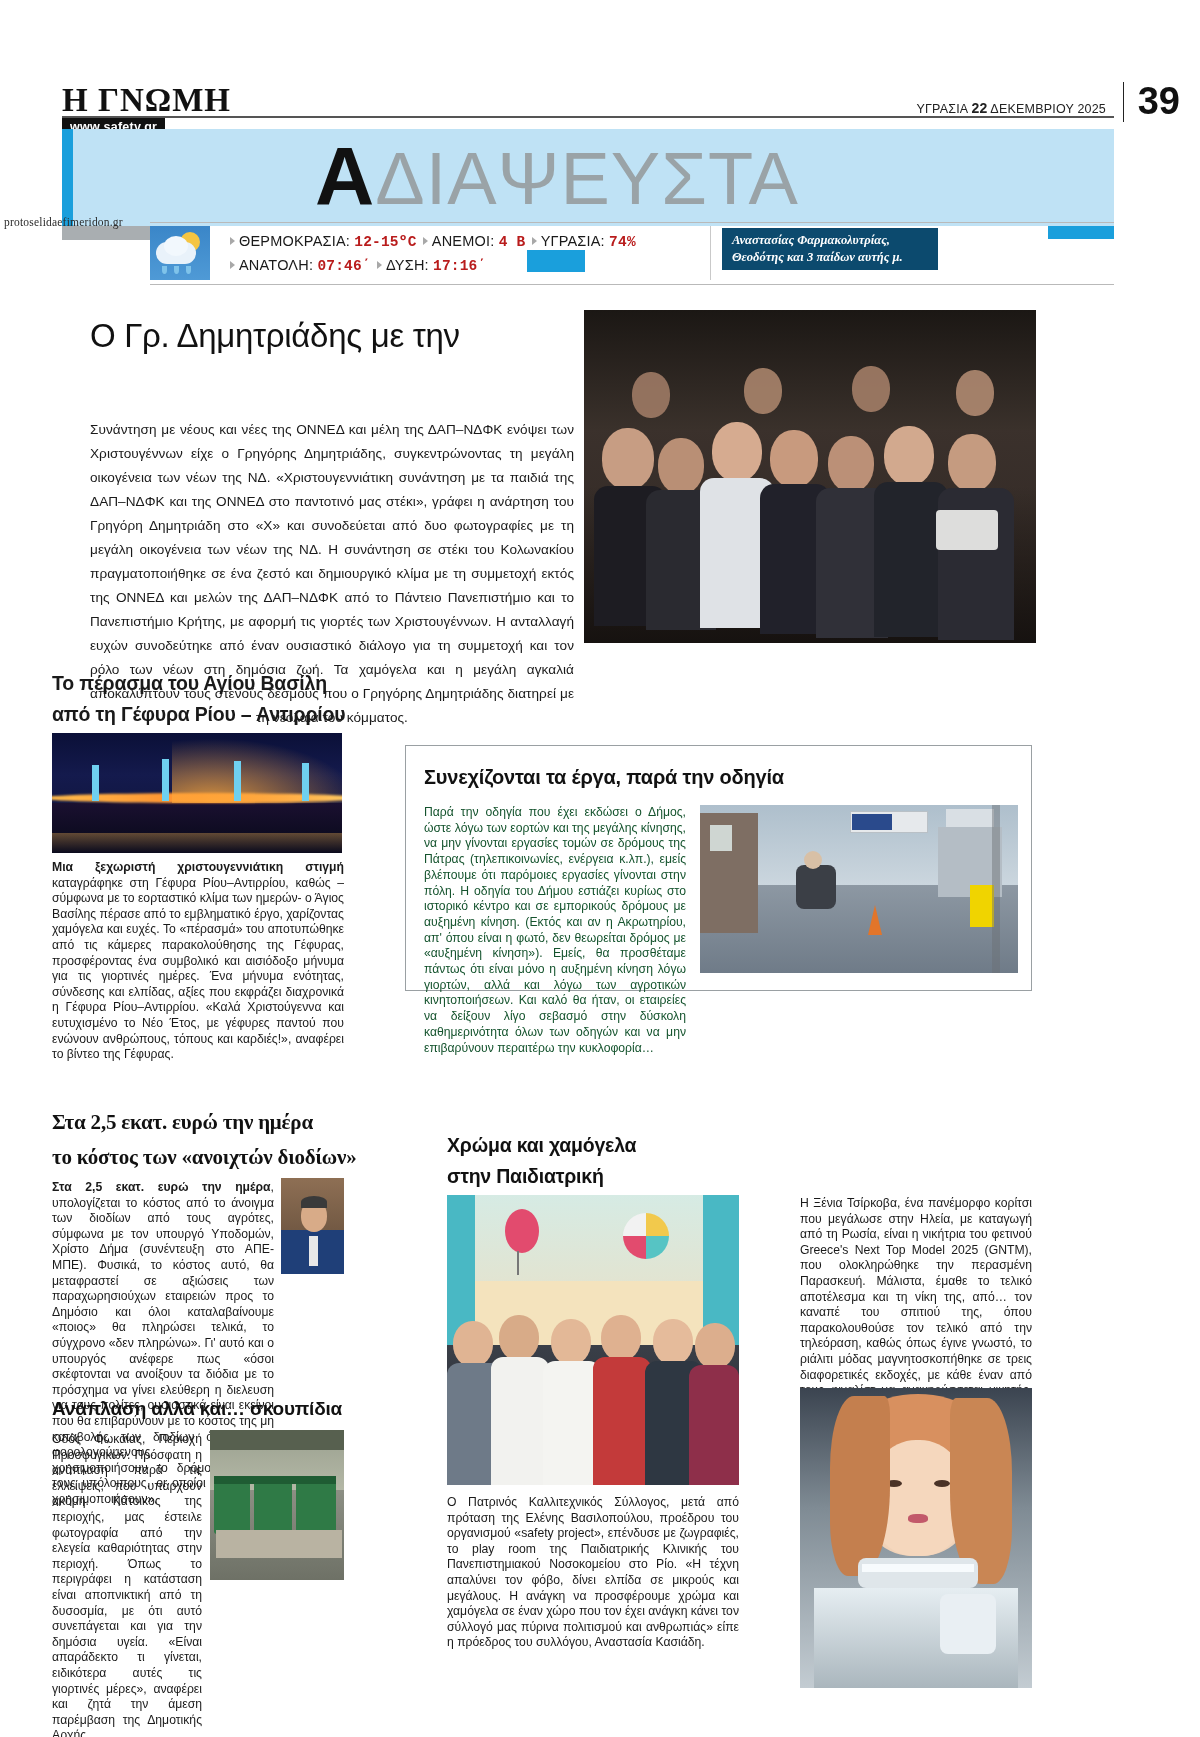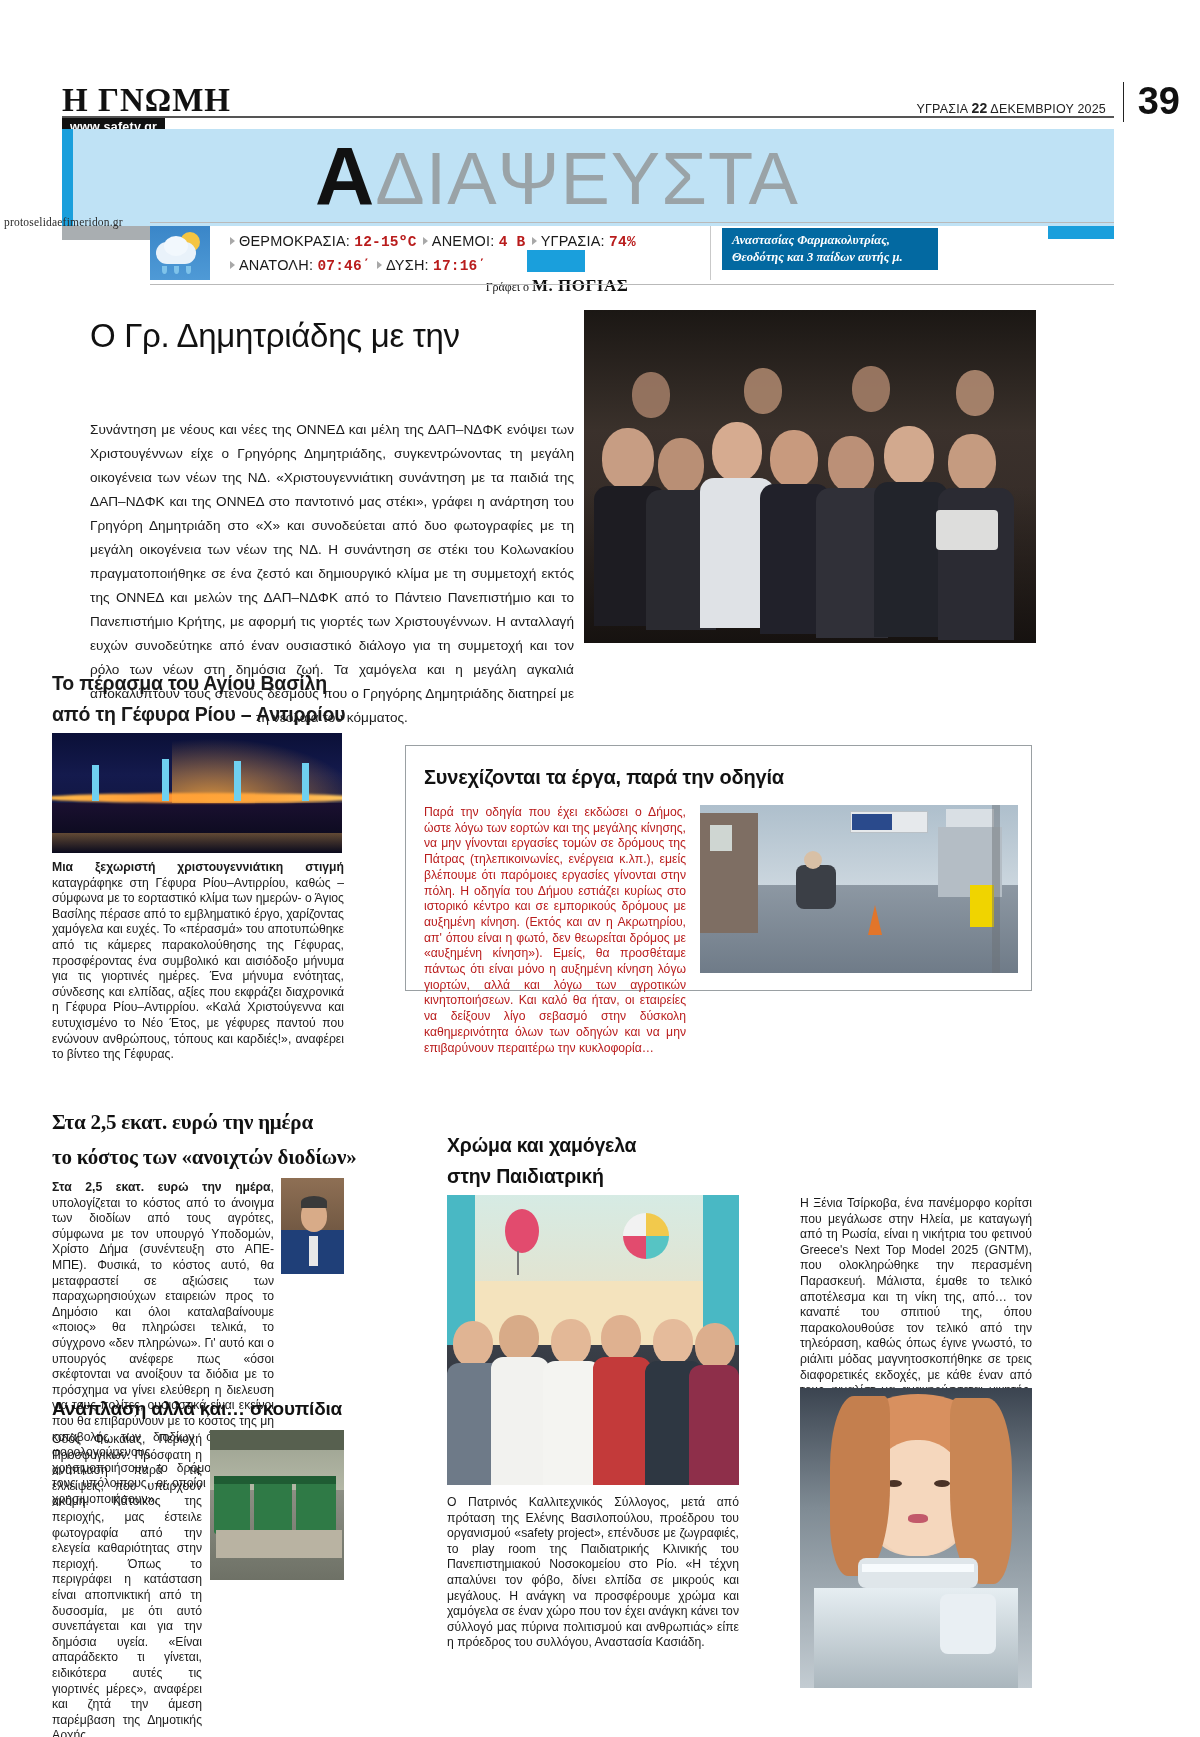--- a/index.html
+++ b/index.html
@@ -85,21 +85,21 @@
   .sun { position: absolute; left: 30px; top: 6px; width: 20px; height: 20px; background: #f5c542; border-radius: 50%; }
   .cloud1 { position: absolute; left: 6px; top: 16px; width: 40px; height: 22px; background: #e9f2fa; border-radius: 12px; }
   .cloud2 { position: absolute; left: 14px; top: 10px; width: 24px; height: 20px; background: #f2f8fd; border-radius: 50%; }
   .drop { position: absolute; width: 5px; height: 8px; background: #7fc3ea; border-radius: 0 0 50% 50%; top: 40px; }
   .wx-rows { position: absolute; left: 78px; top: 4px; }
   .wx-row { font-size: 14.5px; color: #1a1a1a; line-height: 23px; white-space: nowrap; letter-spacing: .2px; }
   .wx-row b { color: #b91c1c; font-family: Liberation Mono, monospace; }
   .tri { display: inline-block; width: 0; height: 0; border-left: 5px solid #a8a8a8; border-top: 4px solid transparent; border-bottom: 4px solid transparent; margin: 0 4px 1px 2px; }
   .nameday {
     position: absolute; left: 722px; top: 228px; width: 216px; height: 42px;
-    background: #0369a1; color: #fff;
+    background: #0c4a6e; color: #fff;
     font-family: "Liberation Serif", serif; font-style: italic; font-weight: bold;
     font-size: 12.6px; line-height: 17px; padding: 4px 10px;
     text-align: left;
   }
   .wx-divider { position: absolute; left: 710px; top: 226px; width: 1px; height: 54px; background: #c9c9c9; }
 
   
   .lead-title {
     position: absolute; left: 90px; top: 312px; width: 480px;
     font-size: 33px; line-height: 48px; font-weight: 300; color: #111;
@@ -138,21 +138,21 @@
   .erga-box {
     position: absolute; left: 405px; top: 745px; width: 627px; height: 246px;
     border: 1.5px solid #9aa0a3; background: #fff;
   }
   .erga-h {
     position: absolute; left: 424px; top: 766px; width: 560px;
     font-size: 20px; font-weight: bold; color: #111; letter-spacing: -.2px;
   }
   .erga-body {
     position: absolute; left: 424px; top: 805px; width: 262px;
-    font-size: 12.2px; line-height: 15.7px; text-align: justify; color: #b91c1c;
+    font-size: 12.2px; line-height: 15.7px; text-align: justify; color: #14532d;
   }
   .erga-img {
     position: absolute; left: 700px; top: 805px; width: 318px; height: 168px;
     overflow: hidden; background: #9db3c6;
   }
 
   
   .diodia-h {
     position: absolute; left: 52px; top: 1105px; width: 310px;
     font-family: "Liberation Serif", serif;
@@ -229,21 +229,20 @@
     <div class="date-line"><span>ΥΓΡΑΣΙΑ </span><b>22</b><span> ΔΕΚΕΜΒΡΙΟΥ 2025</span></div>
     <div class="page-num-rule"></div>
     <div class="page-num">39</div>
 
     <div class="banner-leftbar"></div>
     <div class="banner"></div>
     <div class="banner-word"><span class="A">Α</span><span class="rest">ΔΙΑΨΕΥΣΤΑ</span></div>
     <div class="banner-blue-chip"></div>
     <div class="banner-grey-chip"></div>
     <div class="banner-blue-right"></div>
-    <div class="byline"><span class="small">Γράφει ο </span><span class="nm">Μ. ΠΟΓΙΑΣ</span></div>
   </div>
 
   <div class="watermark">protoselidaefimeridon.gr</div>
 
   <div class="wx-rule-top"></div>
   <div class="wx-rule-bot"></div>
   <div class="wx">
     <div class="wx-icon">
       <div class="sun"></div>
       <div class="cloud1"></div>

